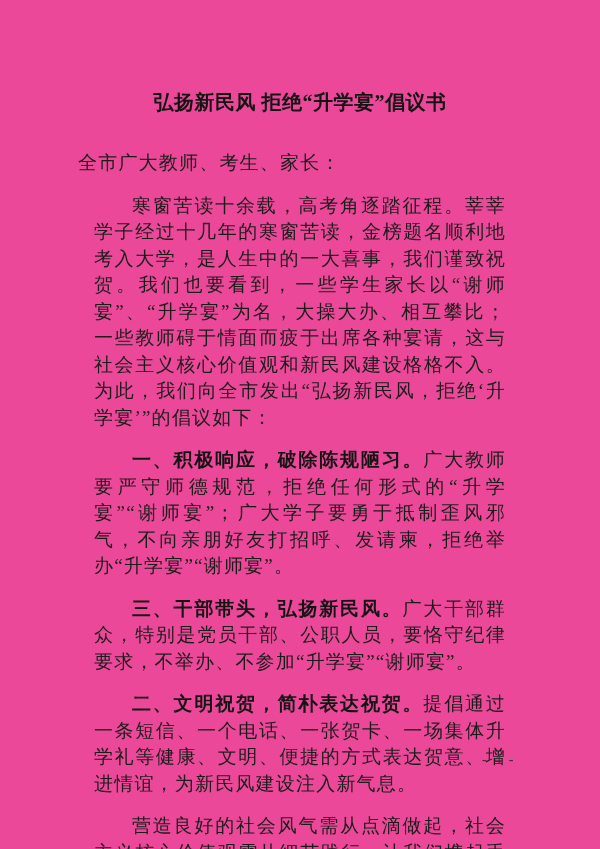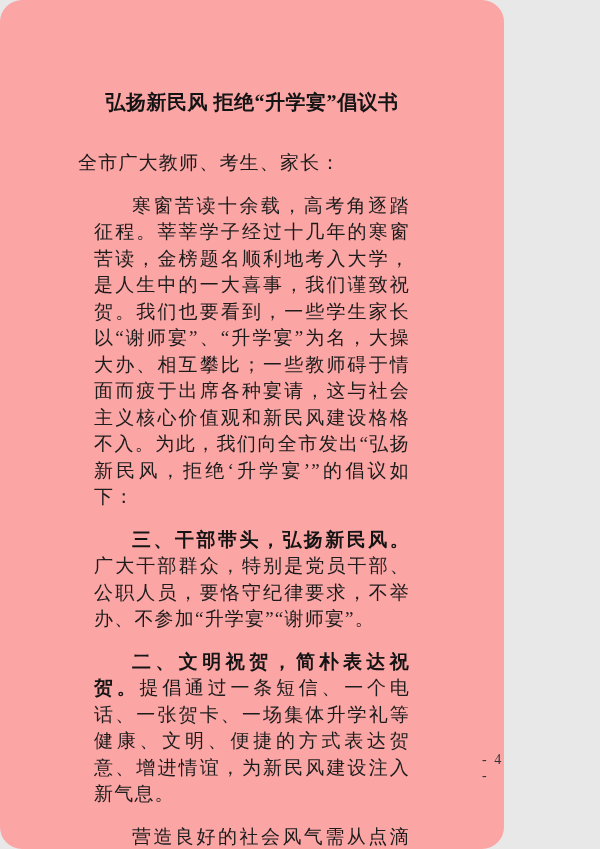--- a/index.html
+++ b/index.html
@@ -4,26 +4,25 @@
 <style>
   * { box-sizing: border-box; }
   html, body { margin: 0; padding: 0; }
   body {
     width: 600px;
     background: #e8e8e8;
     font-family: "Liberation Serif", "DejaVu Serif", serif;
   }
   .page {
     position: relative;
-    width: 504px;
+    width: 600px;
     height: 849px;
-    background: #fca5a5;
+    background: #ec4899;
     color: #1c1c1c;
     overflow: hidden;
-    border-radius: 22px;
   }
   .doc-title {
     margin: 0;
     padding-top: 90px;
     text-align: center;
     font-size: 20px;
     line-height: 24px;
     font-weight: 700;
     letter-spacing: 0.5px;
     color: #141414;
@@ -62,20 +61,21 @@
 <div class="page">
 
   <h1 class="doc-title">弘扬新民风 拒绝“升学宴”倡议书</h1>
 
   <div class="body-text">
 
     <p class="salutation">全市广大教师、考生、家长：</p>
 
     <p class="para"><span class="para-lead"></span><span>寒窗苦读十余载，高考角逐踏征程。莘莘学子经过十几年的寒窗苦读，金榜题名顺利地考入大学，是人生中的一大喜事，我们谨致祝贺。我们也要看到，一些学生家长以“谢师宴”、“升学宴”为名，大操大办、相互攀比；一些教师碍于情面而疲于出席各种宴请，这与社会主义核心价值观和新民风建设格格不入。为此，我们向全市发出“弘扬新民风，拒绝‘升学宴’”的倡议如下：</span></p>
 
+    <p class="para"><span class="para-lead">一、积极响应，破除陈规陋习。</span><span>广大教师要严守师德规范，拒绝任何形式的“升学宴”“谢师宴”；广大学子要勇于抵制歪风邪气，不向亲朋好友打招呼、发请柬，拒绝举办“升学宴”“谢师宴”。</span></p>
 
     <p class="para"><span class="para-lead">三、干部带头，弘扬新民风。</span><span>广大干部群众，特别是党员干部、公职人员，要恪守纪律要求，不举办、不参加“升学宴”“谢师宴”。</span></p>
 
     <p class="para"><span class="para-lead">二、文明祝贺，简朴表达祝贺。</span><span>提倡通过一条短信、一个电话、一张贺卡、一场集体升学礼等健康、文明、便捷的方式表达贺意、增进情谊，为新民风建设注入新气息。</span></p>
 
     <p class="para"><span class="para-lead"></span><span>营造良好的社会风气需从点滴做起，社会主义核心价值观需从细节践行。让我们携起手来，大力推进“诚、孝、俭、勤、和”新民风建设，从自身做起，从现在做起，不讲排场、不比阔气，坚决地向“升学宴”“ 谢师宴”说“不”！</span></p>
 
   </div>
 
   <div class="page-number">- 4 -</div>

